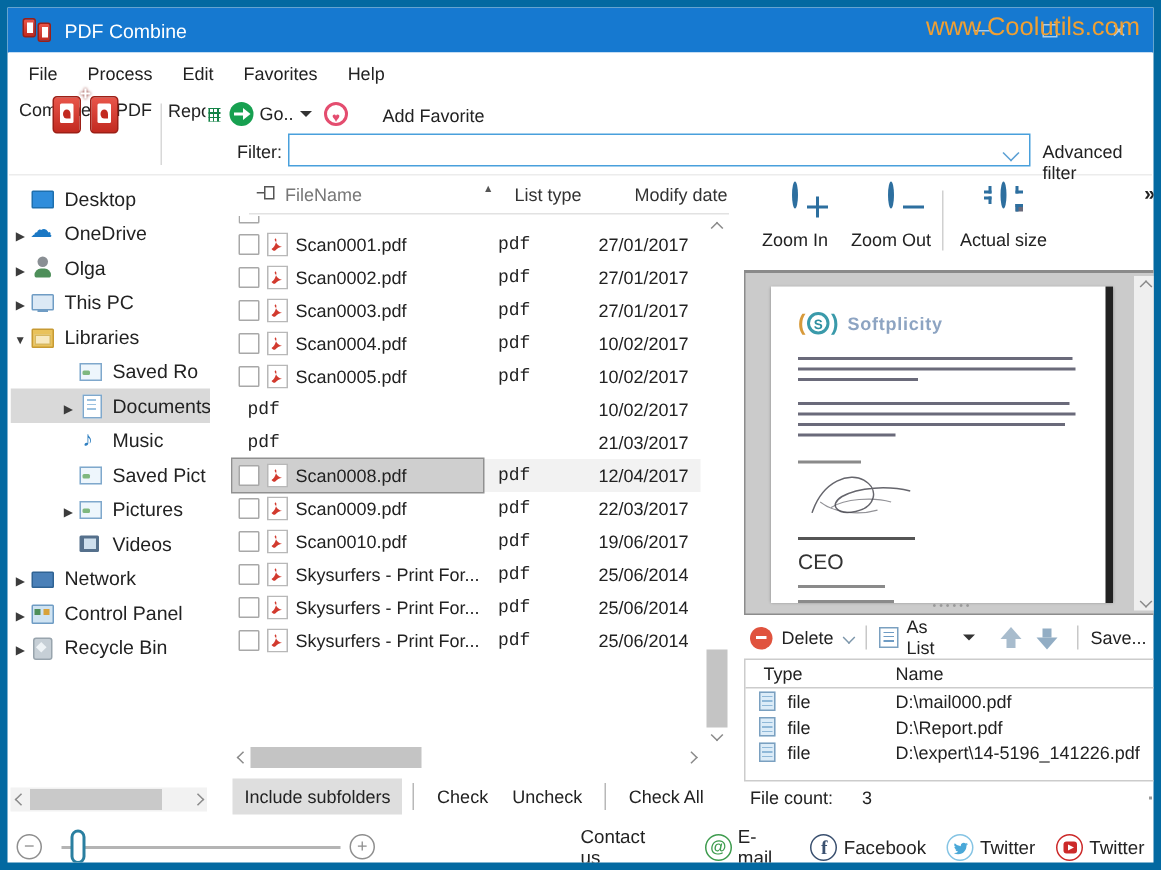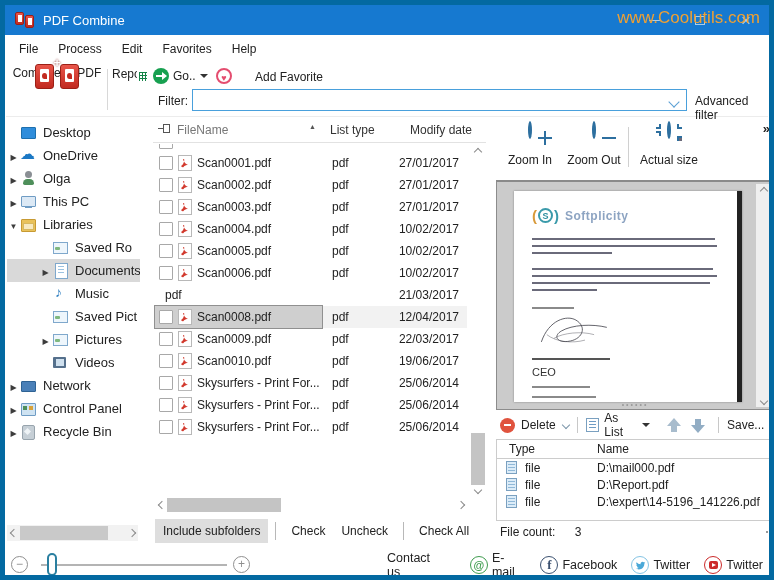--- a/index.html
+++ b/index.html
@@ -99,37 +99,37 @@
 
   
   .slider-row{position:absolute;left:4px;top:548px;width:246px;height:24px;}
   .sl-minus,.sl-plus{position:absolute;top:3px;width:17px;height:17px;border-radius:50%;border:1.5px solid #8f8f8f;color:#8f8f8f;text-align:center;line-height:14px;font-size:12px;background:#fff;}
   .sl-minus{left:2px;} .sl-plus{left:224px;}
   .sl-track{position:absolute;left:32px;top:11px;width:186px;height:2px;background:#b4b4b4;}
   .sl-thumb{position:absolute;left:38px;top:0;width:10px;height:23px;border-radius:5px;border:2.5px solid #2a7fa0;background:#fff;}
 
   
   .file-panel{position:absolute;left:148px;top:112px;width:333px;height:428px;overflow:hidden;white-space:nowrap;}
-  .fheader{position:absolute;left:0;top:0;right:0;height:26px;border-bottom:1px solid #e2e2e2;}
+  .fheader{position:absolute;left:13px;top:0;right:0;height:26px;border-bottom:1px solid #e2e2e2;}
   .fheader span{position:absolute;top:6px;}
   .h-pin{left:5px;top:9px;}
   .h-name{left:24px;color:#777;}
   .h-sort{left:156px;top:8px;font-size:7px;color:#555;}
   .h-type{left:177px;color:#333;}
   .h-date{left:257px;color:#333;}
   .partial-cbx{position:absolute;left:6px;top:27px;width:15px;height:7px;overflow:hidden;}
   .partial-cbx .cbx{position:absolute;top:-9px;left:0;}
   .frows{position:absolute;left:2px;top:35px;right:19px;}
   .frow{display:flex;align-items:center;height:22px;}
   .cell-main{width:167px;display:flex;align-items:center;gap:5px;padding-left:4px;flex:none;height:22px;}
   .frow.sel-true{background:#f2f2f2;}
   .frow.sel-true .cell-main{background:#cfcfcf;outline:1px solid #909090;}
   .cbx{width:14px;height:14px;background:#fff;border:1px solid #a8a8a8;border-radius:1px;flex:none;}
   .pdficon{width:14px;height:16px;flex:none;display:inline-block;}
-  .ftype{width:70px;padding-left:10px;flex:none;}
+  .ftype{width:70px;padding-left:10px;flex:none;font-family:Liberation Mono, monospace;}
   .fdate{flex:1;text-align:right;padding-right:8px;}
 
   .fvscroll{position:absolute;right:0;top:28px;width:16px;height:352px;}
   .fvscroll .sb-arrow{position:absolute;left:0;width:16px;height:14px;}
   .fvscroll .up-a{top:0;} .fvscroll .dn-a{bottom:0;}
   .fvscroll .thumb{position:absolute;left:1px;top:288px;width:14px;height:52px;background:#c4c4c4;}
   .fhscroll{position:absolute;left:2px;right:19px;top:380px;height:16px;display:flex;align-items:center;}
   .fhscroll .thumb{position:absolute;left:12px;top:1px;width:114px;height:14px;background:#c4c4c4;}
   .fhscroll .sb-arrow.right-end{margin-left:auto;}
 
@@ -165,21 +165,21 @@
   .paren.o{color:#d89a3a;} .paren.t{color:#3a9aaa;}
   .s-circle{width:15px;height:15px;border:2px solid #3a9aaa;border-radius:50%;color:#2e8fa0;font-size:9px;font-weight:bold;text-align:center;line-height:12px;margin:0 1px;}
   .brand-text{color:#8da4c2;font-size:12px;font-weight:bold;letter-spacing:.5px;margin-left:6px;}
   .addr{margin-left:10px;}
   .addr .tl{height:1px;background:#a8a8a8;margin:2px 0;}
   .tl{height:2px;background:#6a6a7a;margin:5px 0;}
   .para{margin-top:14px;}
   .sig-label{width:42px;height:2px;background:#8a8a8a;margin-top:16px;}
   .sig-block{margin-top:2px;}
   .sig-name{width:78px;height:2px;background:#555;margin:4px 0 6px;}
-  .sig-title{font-size:11px;color:#333;}
+  .sig-title{font-size:14px;color:#333;}
   .sig-line{height:2px;background:#8a8a8a;margin-top:8px;}
 
   .otoolbar{position:absolute;left:8px;top:296px;right:0;height:24px;display:flex;align-items:center;}
   .del-icon{position:relative;width:15px;height:15px;border-radius:50%;background:#e0533e;flex:none;margin-right:6px;}
   .del-icon::before{content:"";position:absolute;left:4px;top:6.5px;width:7px;height:2px;background:#fff;}
   .ot-sep{border-left:1px solid #c8c8c8;height:16px;margin:0 8px;}
   .list-icon{position:relative;width:13px;height:14px;border:1px solid #7aa0c0;background:#fff;flex:none;margin-right:5px;}
   .list-icon::before{content:"";position:absolute;left:2px;top:2px;right:2px;bottom:2px;background:repeating-linear-gradient(#6f9cc4 0 1px,transparent 1px 3px);}
   .arrow-btn{position:relative;width:14px;height:15px;flex:none;margin:0 5px;}
   .arrow-btn .head{position:absolute;left:0;width:0;height:0;border-left:7px solid transparent;border-right:7px solid transparent;}
@@ -467,31 +467,20 @@
                 <path d="M6.1 6.3c.3-1.2.2-2-.2-2.2-.5-.3-.9.2-.7 1 .2.6.5 1 .9 1.2z" fill="#d23a2e"></path>
               </svg>
             </span>
             <span class="fname">Scan0005.pdf</span>
           </span>
           <span class="ftype">pdf</span>
           <span class="fdate">10/02/2017</span>
         </div>
 
         <div class="frow">
-          <span class="cell-main">
-            <span class="cbx"></span>
-            <span class="pdficon">
-              <svg width="14" height="16" viewBox="0 0 14 16">
-                <rect x="0.5" y="0.5" width="13" height="15" fill="#fff" stroke="#b8b8b8"></rect>
-                <path d="M3 11c1.5-1 2.5-2.5 3-4.5.8 1.6 2 2.8 4 3-1.8.4-3.4 1.2-4.5 2.5C4.8 12.6 3.8 12 3 11z" fill="#d23a2e"></path>
-                <path d="M6.1 6.3c.3-1.2.2-2-.2-2.2-.5-.3-.9.2-.7 1 .2.6.5 1 .9 1.2z" fill="#d23a2e"></path>
-              </svg>
-            </span>
-            <span class="fname">Scan0006.pdf</span>
-          </span>
           <span class="ftype">pdf</span>
           <span class="fdate">10/02/2017</span>
         </div>
 
         <div class="frow">
           <span class="ftype">pdf</span>
           <span class="fdate">21/03/2017</span>
         </div>
 
         <div class="frow sel-true">

